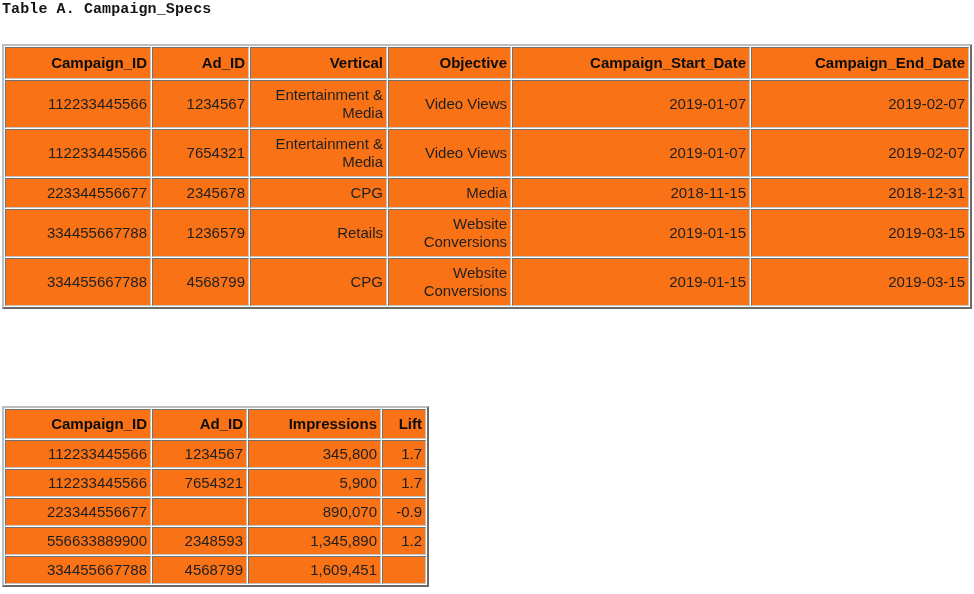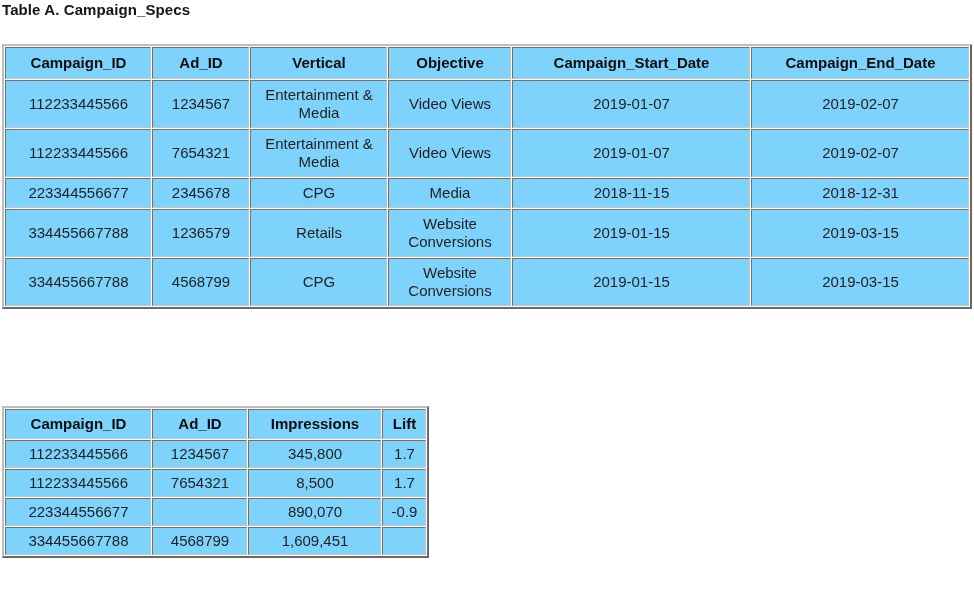--- a/index.html
+++ b/index.html
@@ -19,21 +19,21 @@
 
   .page {
     position: absolute;
     left: 0;
     top: 0;
     width: 974px;
     height: 594px;
   }
 
   .table-title {
-    font-family: Liberation Sans, sans-serif;
+    font-family: Liberation Mono, monospace;
     font-weight: bold;
     font-size: 15px;
     line-height: 18px;
     color: #141414;
     letter-spacing: 0.1px;
     white-space: nowrap;
   }
 
   #title-a {
     position: absolute;
@@ -54,24 +54,24 @@
     background: #ffffff;
     border: 2px outset #bdbdbd;
     table-layout: fixed;
     font-size: 15px;
     color: #1f1f1f;
   }
 
   table.data-table td,
   table.data-table th {
     border: 1px inset #c4c4c4;
-    background: #7dd3fc;
+    background: #f97316;
     padding: 2px 3px 3px 4px;
     vertical-align: middle;
-    text-align: center;
+    text-align: right;
     font-weight: normal;
     line-height: 18px;
     word-wrap: break-word;
     overflow-wrap: break-word;
   }
 
   table.data-table th {
     font-weight: bold;
     color: #0d0d0d;
     white-space: nowrap;
@@ -199,30 +199,36 @@
     <tbody>
       <tr>
         <td>112233445566</td>
         <td>1234567</td>
         <td>345,800</td>
         <td>1.7</td>
       </tr>
       <tr>
         <td>112233445566</td>
         <td>7654321</td>
-        <td>8,500</td>
+        <td>5,900</td>
         <td>1.7</td>
       </tr>
       <tr>
         <td>223344556677</td>
         <td class="empty-cell"></td>
         <td>890,070</td>
         <td>-0.9</td>
       </tr>
       <tr>
+        <td>556633889900</td>
+        <td>2348593</td>
+        <td>1,345,890</td>
+        <td>1.2</td>
+      </tr>
+      <tr>
         <td>334455667788</td>
         <td>4568799</td>
         <td>1,609,451</td>
         <td class="empty-cell"></td>
       </tr>
     </tbody>
   </table>
 
 </div>
 

